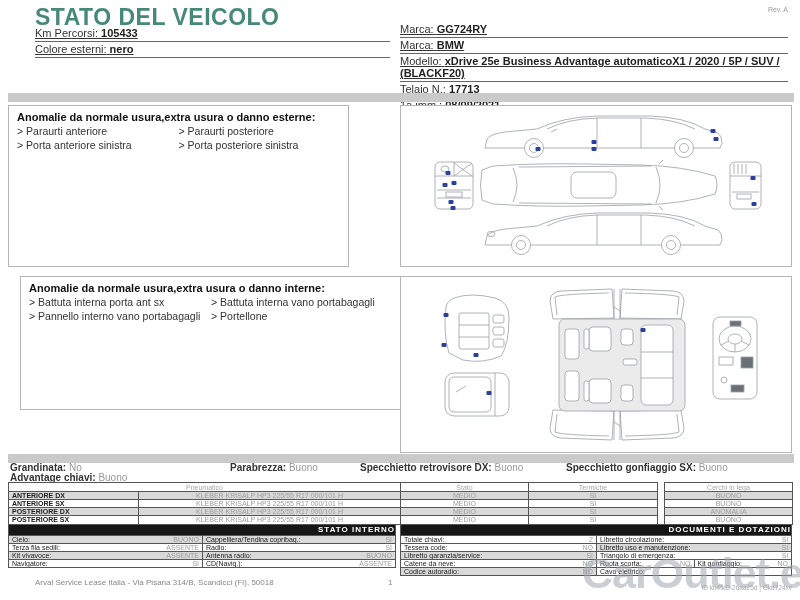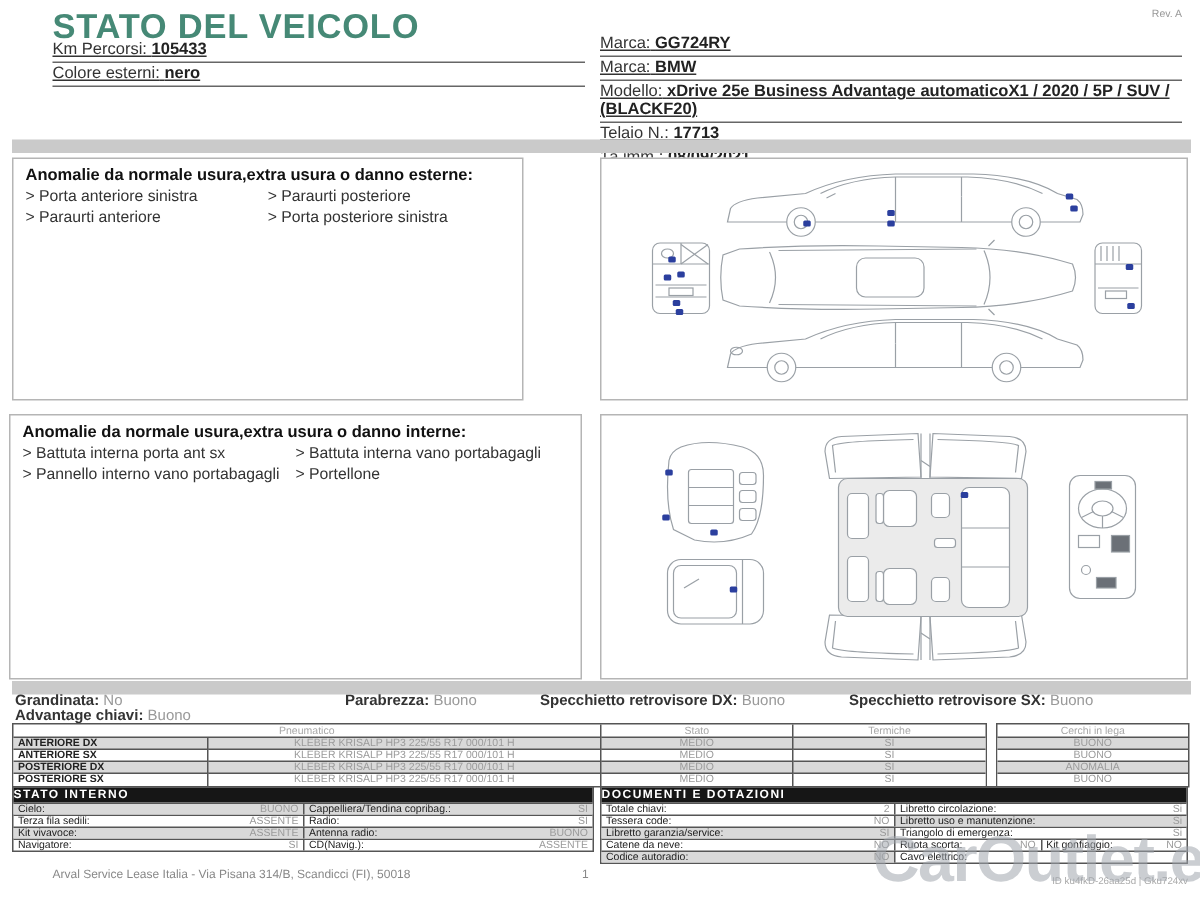--- a/index.html
+++ b/index.html
@@ -15,21 +15,21 @@
   .info-right { left:400px; top:22px; width:388px; }
   .info-row { border-bottom:1px solid #666; padding:1px 0 2px 0; line-height:12px; }
   .info-row b { color:#222; }
 
   .band { position:absolute; left:8px; width:786px; height:9px; background:#cacaca; }
   .band1 { top:93px; } .band2 { top:454px; }
 
   .panel { position:absolute; border:1px solid #b5b5b5; background:#fff; }
   .box-ext-anom { left:8px; top:105px; width:341px; height:162px; }
   .box-ext-diag { left:400px; top:105px; width:392px; height:162px; }
-  .box-int-anom { left:6px; top:276px; width:382px; height:177px; }
+  .box-int-anom { left:20px; top:276px; width:382px; height:134px; }
   .box-int-diag { left:400px; top:276px; width:392px; height:177px; }
   .anom-heading { font-size:11px; font-weight:bold; color:#111; padding:5px 8px 2px 8px; }
   .anom-cols { display:flex; padding:0 8px; }
   .anom-col { width:50%; font-size:10.5px; color:#333; line-height:12.5px; }
   .anom-col div { margin-bottom:1px; }
 
   .cond-row { position:absolute; left:8px; top:462px; width:786px; height:20px; font-size:10px; }
   .cond-item { position:absolute; white-space:nowrap; }
   .cond-item .lbl { font-weight:bold; color:#333; }
   .cond-item .val { color:#999; }
@@ -48,21 +48,21 @@
 
   .cerchi-table { position:absolute; left:664px; top:482px; width:129px; border:1px solid #555; font-size:7px; }
   .ct-cell { height:8px; line-height:8px; text-align:center; border-bottom:1px solid #555; color:#9b9b9b; overflow:hidden; }
   .ct-head { height:9px; line-height:9px; color:#a8a8a8; }
   .cerchi-table .ct-cell:last-child { border-bottom:none; }
 
   
   .btable { position:absolute; top:524px; border:1px solid #555; font-size:7px; background:#fff; }
   .btable-left { left:8px; width:388px; }
   .btable-right { left:400px; width:392px; }
-  .bt-title { background:#161616; color:#fff; font-weight:bold; font-size:8px; text-align:left; height:10px; line-height:10px; letter-spacing:1px; }
+  .bt-title { background:#161616; color:#fff; font-weight:bold; font-size:8px; text-align:right; height:10px; line-height:10px; letter-spacing:1px; }
   .bt-row { display:flex; border-top:1px solid #555; height:8px; line-height:8px; }
   .bt-half { width:50%; display:flex; justify-content:space-between; padding:0 3px; overflow:hidden; }
   .bt-half + .bt-half { border-left:1px solid #555; }
   .bt-quarter { width:25%; display:flex; justify-content:space-between; padding:0 3px; border-left:1px solid #555; overflow:hidden; }
   .bt-lbl { color:#222; white-space:nowrap; }
   .bt-val { color:#9b9b9b; white-space:nowrap; }
   .cell-grey { background:#d9d9d9; }
 
   .footer-company { position:absolute; left:35px; top:578px; font-size:8px; color:#888; }
   .footer-page { position:absolute; left:388px; top:578px; font-size:8px; color:#888; }
@@ -105,22 +105,22 @@
       <span>1a imm.:</span> <b>08/09/2021</b>
     </div>
   </div>
 
   <div class="band band1"></div>
 
   <div class="panel box-ext-anom">
     <div class="anom-heading">Anomalie da normale usura,extra usura o danno esterne:</div>
     <div class="anom-cols">
       <div class="anom-col">
+        <div>&gt; Paraurti anteriore</div>
         <div>&gt; Porta anteriore sinistra</div>
-        <div>&gt; Paraurti anteriore</div>
       </div>
       <div class="anom-col">
         <div>&gt; Paraurti posteriore</div>
         <div>&gt; Porta posteriore sinistra</div>
       </div>
     </div>
   </div>
 
   <div class="panel box-ext-diag">
     <svg class="diagram" width="390" height="160" viewBox="0 0 390 160">
@@ -283,21 +283,21 @@
     <div class="cond-item" style="left:2px;top:10px;">
       <span class="lbl">Advantage chiavi:</span> <span class="val">Buono</span>
     </div>
     <div class="cond-item" style="left:222px;top:0;text-align:center;">
       <span class="lbl">Parabrezza:</span> <span class="val">Buono</span>
     </div>
     <div class="cond-item" style="left:352px;top:0;">
       <span class="lbl">Specchietto retrovisore DX:</span> <span class="val">Buono</span>
     </div>
     <div class="cond-item" style="left:558px;top:0;">
-      <span class="lbl">Specchietto retrovisore SX:</span> <span class="val">Buono</span>
+      <span class="lbl">Specchietto gonfiaggio SX:</span> <span class="val">Buono</span>
     </div>
   </div>
 
   <div class="tire-table">
     <div class="tt-row tt-head">
       <div class="tt-cell">Pneumatico</div>
       <div class="tt-cell">Stato</div>
       <div class="tt-cell">Termiche</div>
     </div>
     <div class="tt-row row-grey">

